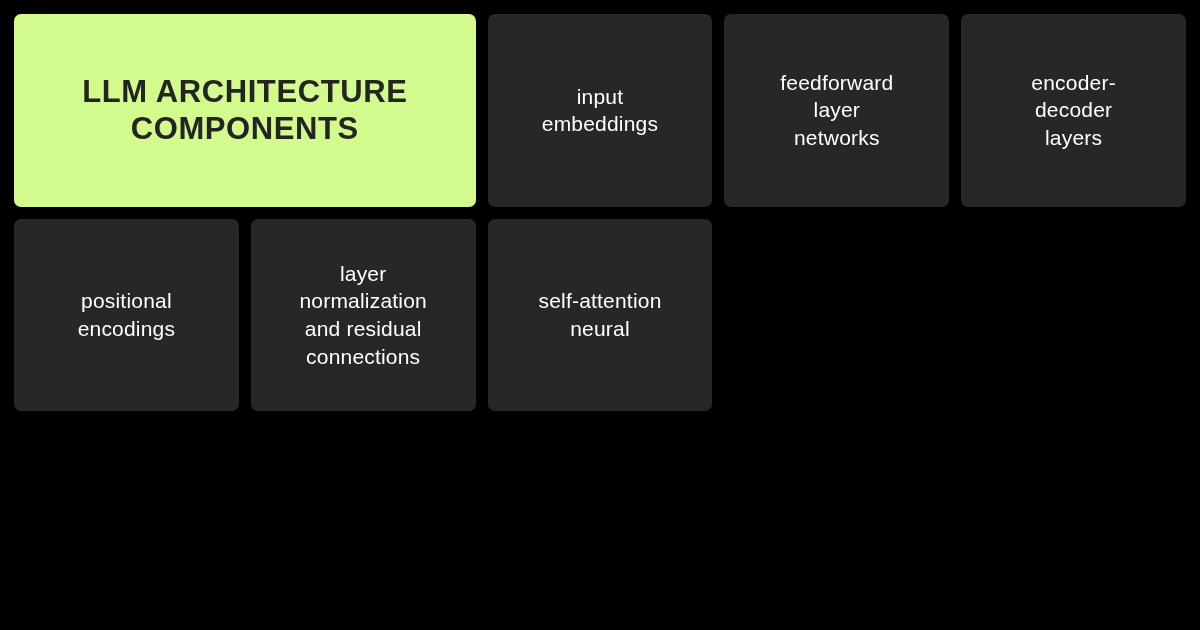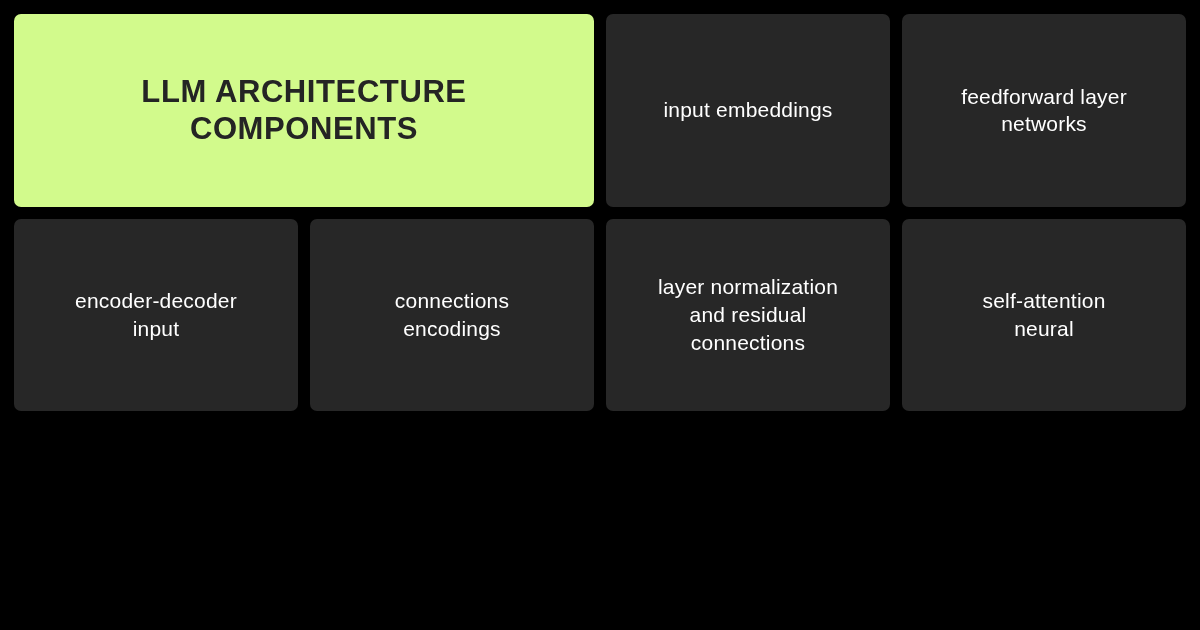--- a/index.html
+++ b/index.html
@@ -15,21 +15,21 @@
     height: 630px;
     background: var(--bg);
     font-family: "Liberation Sans", "DejaVu Sans", sans-serif;
     overflow: hidden;
   }
   .grid {
     width: 1200px;
     height: 630px;
     padding: 14px;
     display: grid;
-    grid-template-columns: repeat(4, 1fr);
+    grid-template-columns: repeat(5, 1fr);
     grid-template-rows: repeat(3, 1fr);
     gap: 12px;
   }
   .card {
     background: var(--card-bg);
     border-radius: 7px;
     display: flex;
     align-items: center;
     justify-content: center;
     text-align: center;
@@ -68,25 +68,25 @@
 
   <div class="card">
     <div class="label">input embeddings</div>
   </div>
 
   <div class="card">
     <div class="label">feedforward layer networks</div>
   </div>
 
   <div class="card">
-    <div class="label">encoder-decoder input</div>
+    <div class="label">encoder-decoder layers</div>
   </div>
 
   <div class="card">
-    <div class="label">connections encodings</div>
+    <div class="label">positional encodings</div>
   </div>
 
   <div class="card">
     <div class="label">layer normalization and residual connections</div>
   </div>
 
   <div class="card">
     <div class="label">self-attention neural</div>
   </div>
 

